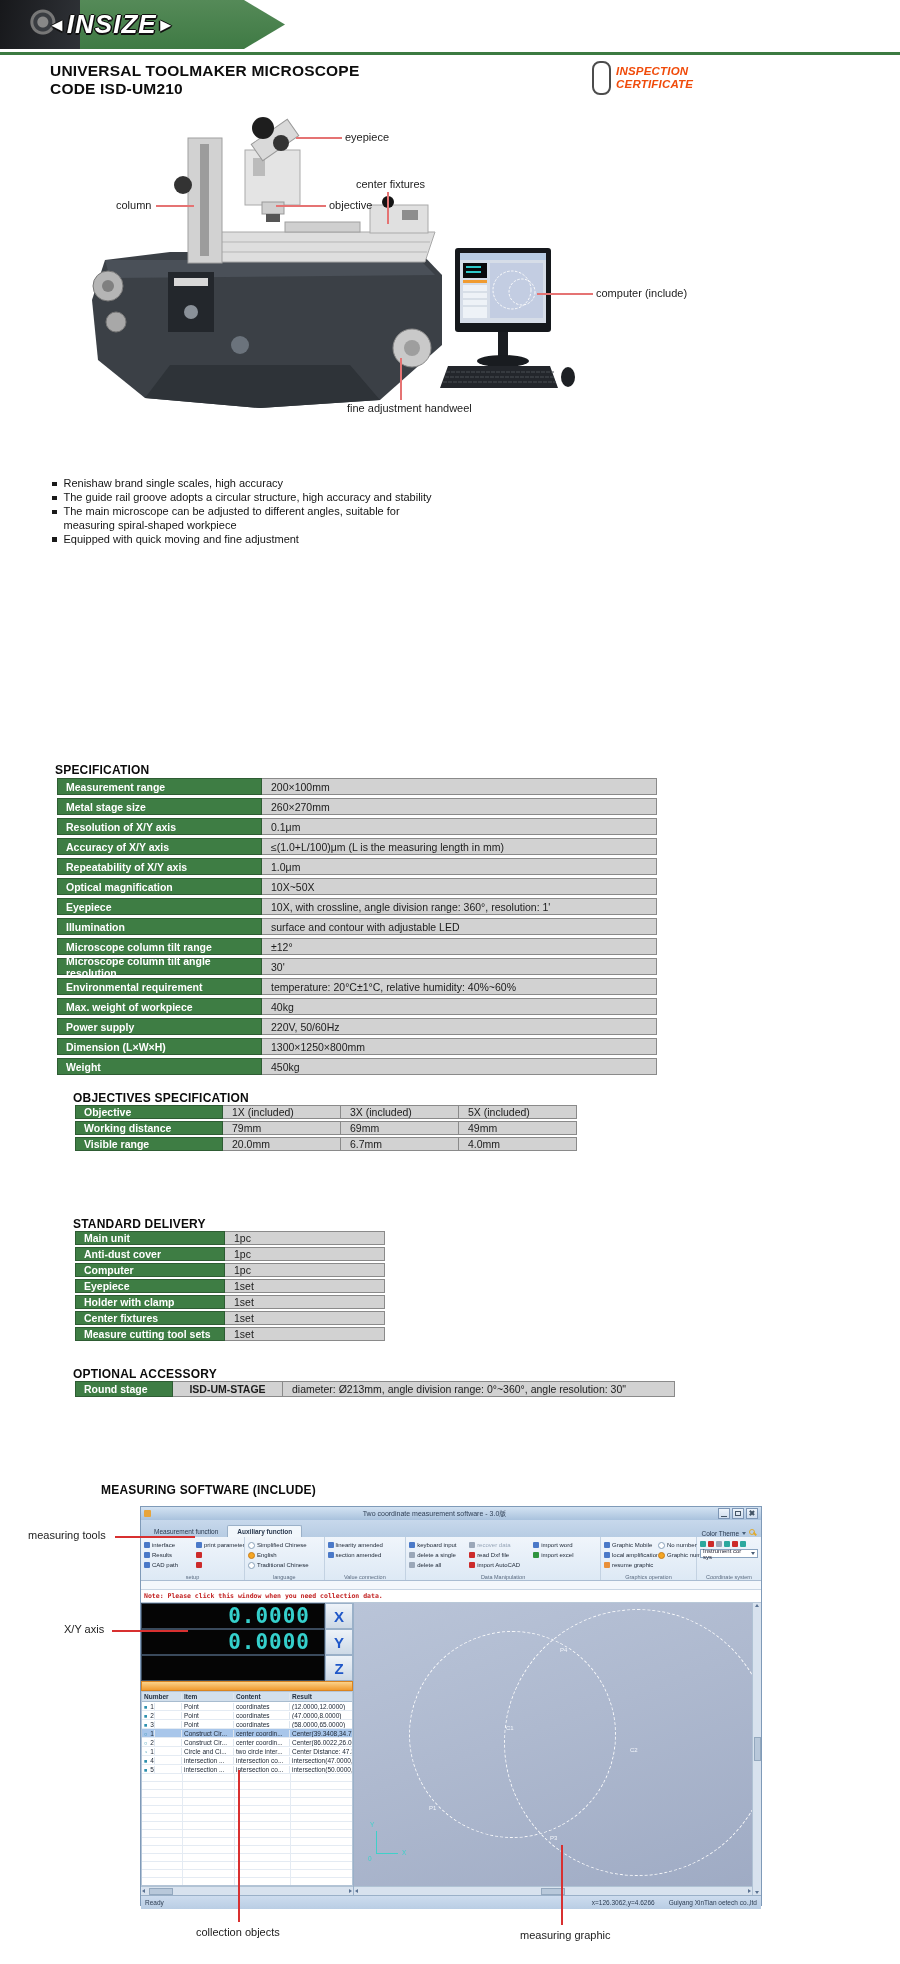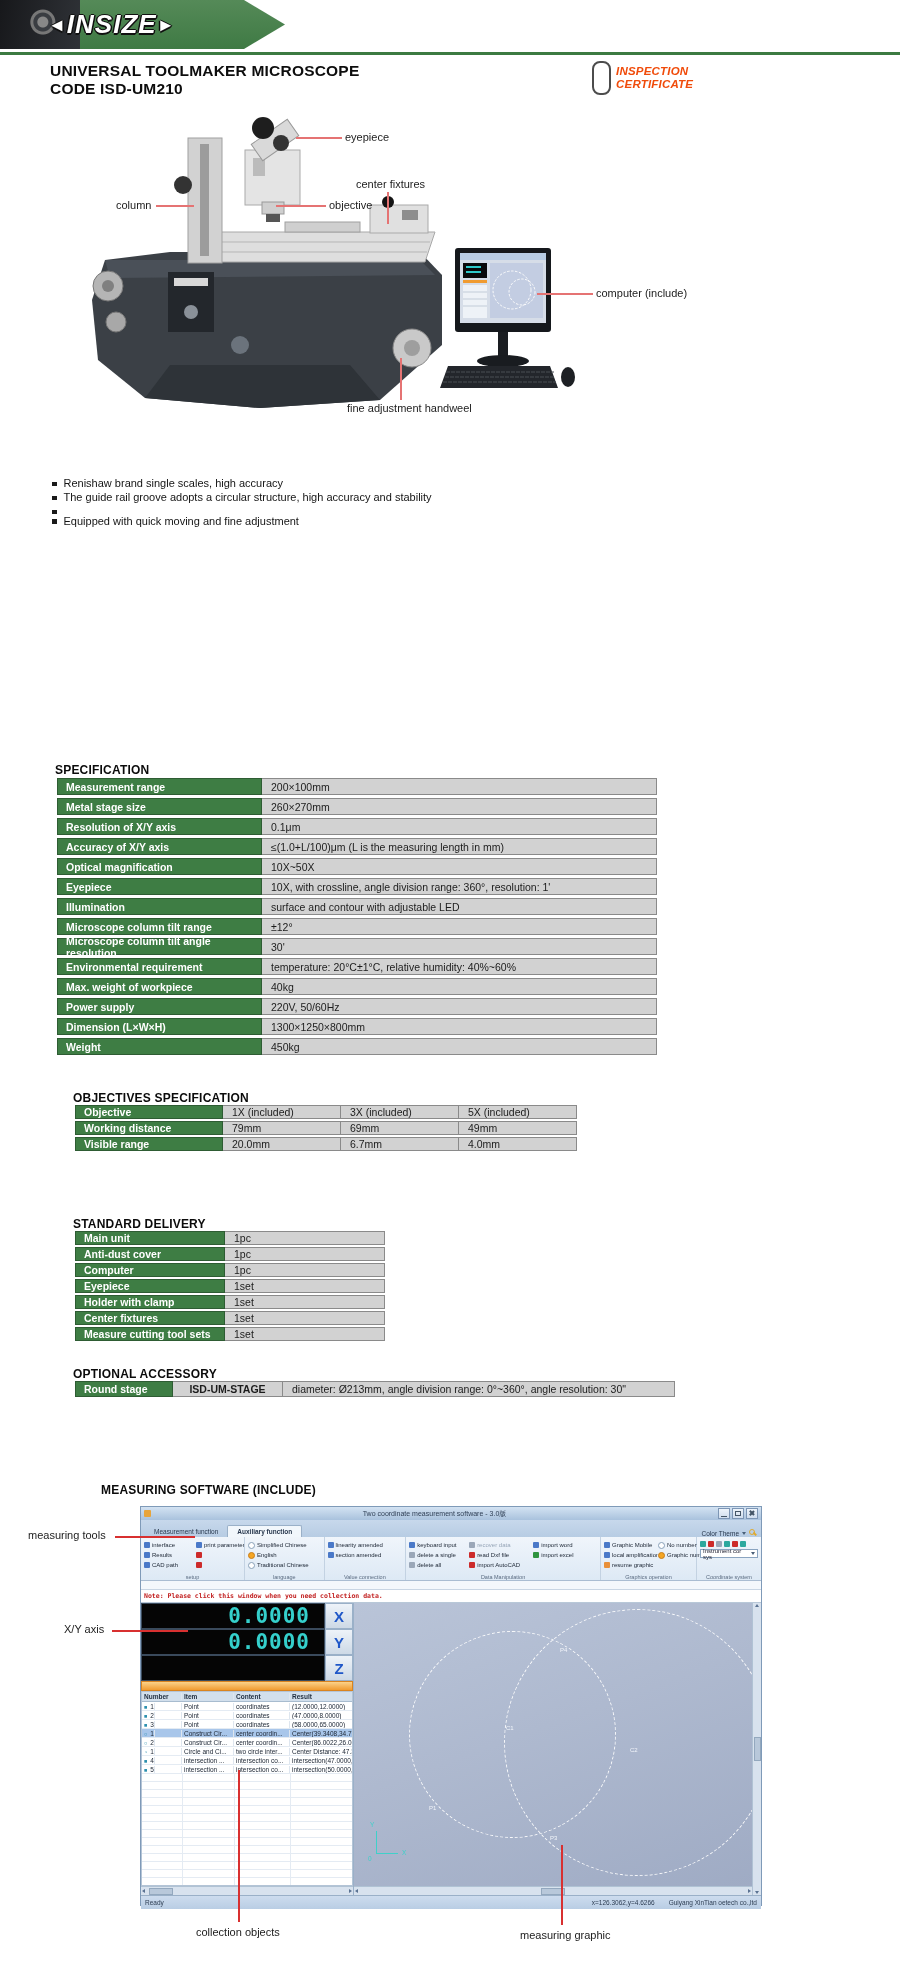--- a/index.html
+++ b/index.html
@@ -222,21 +222,22 @@
   <div class="co-h" style="left:537px;top:293px;width:56px;"></div>
   <div class="co-label" style="left:347px;top:402px;">fine adjustment handweel</div>
   <div class="co-v" style="left:400px;top:358px;height:42px;"></div>
 
   <div class="features">
 
       <div class="feature"><span class="fbullet"></span><span>Renishaw brand single scales, high accuracy</span></div>
 
       <div class="feature"><span class="fbullet"></span><span>The guide rail groove adopts a circular structure, high accuracy and stability</span></div>
 
-      <div class="feature"><span class="fbullet"></span></div>
+      <div class="feature"><span class="fbullet"></span><span>The main microscope can be adjusted to different angles, suitable for
+measuring spiral-shaped workpiece</span></div>
 
       <div class="feature"><span class="fbullet"></span><span>Equipped with quick moving and fine adjustment</span></div>
     </div>
 
   <div class="sec-head" style="left:55px;top:763px;">SPECIFICATION</div>
   <div class="gtable spec" style="left:57px;top:778px;">
 
       <div class="trow">
         <div class="tl">Measurement range</div>
         <div class="tv">200×100mm</div>
@@ -250,20 +251,24 @@
       <div class="trow">
         <div class="tl">Resolution of X/Y axis</div>
         <div class="tv">0.1μm</div>
       </div>
 
       <div class="trow">
         <div class="tl">Accuracy of X/Y axis</div>
         <div class="tv">≤(1.0+L/100)μm (L is the measuring length in mm)</div>
       </div>
 
+      <div class="trow">
+        <div class="tl">Repeatability of X/Y axis</div>
+        <div class="tv">1.0μm</div>
+      </div>
 
       <div class="trow">
         <div class="tl">Optical magnification</div>
         <div class="tv">10X~50X</div>
       </div>
 
       <div class="trow">
         <div class="tl">Eyepiece</div>
         <div class="tv">10X, with crossline, angle division range: 360°, resolution: 1'</div>
       </div>

